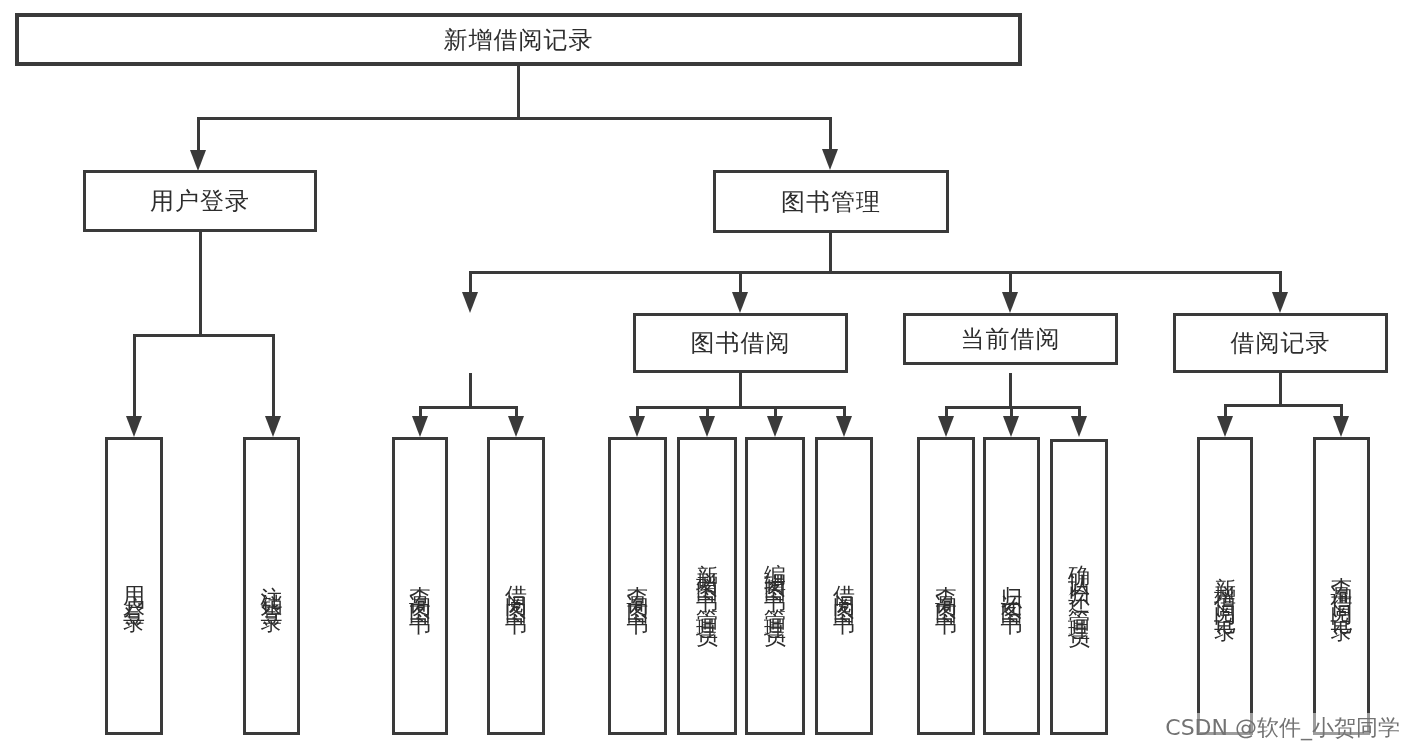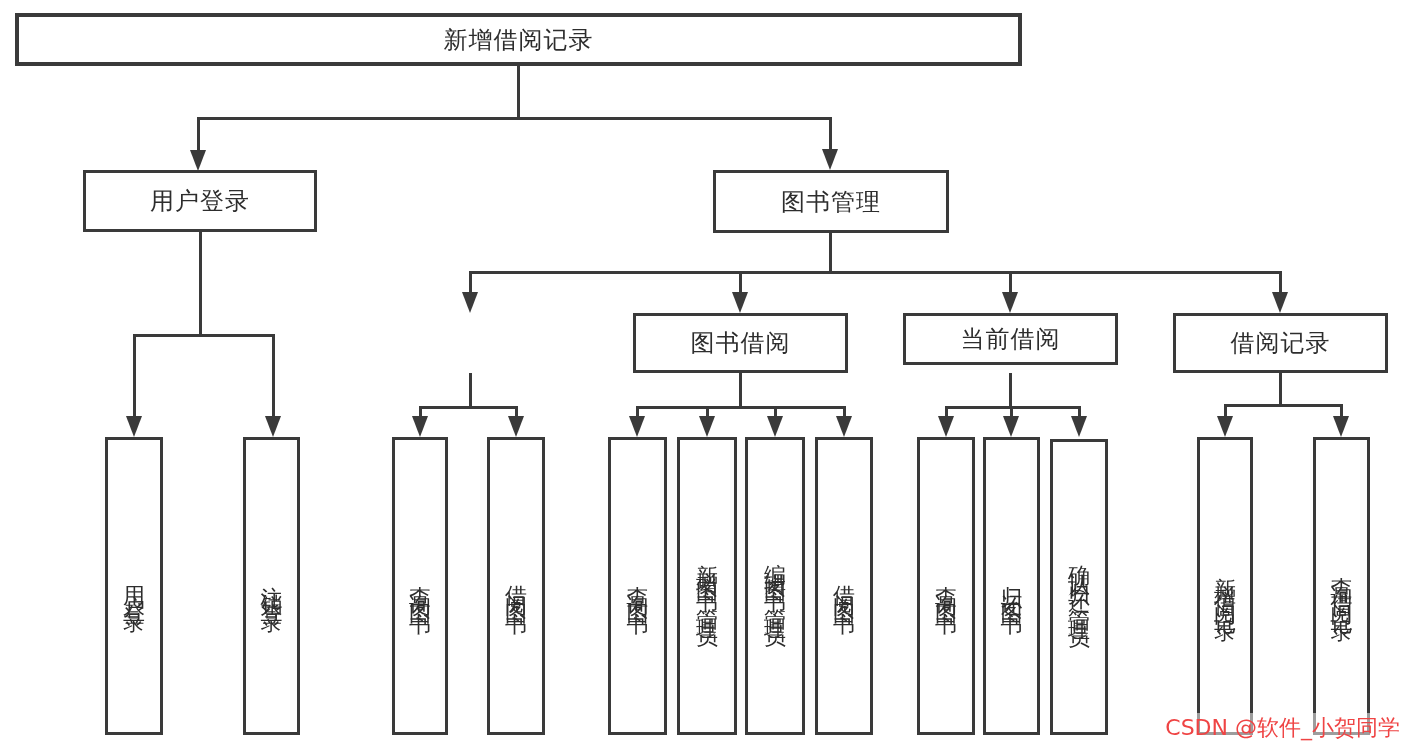--- a/index.html
+++ b/index.html
@@ -47,21 +47,21 @@
     height: 0;
     border-left: 8px solid transparent;
     border-right: 8px solid transparent;
     border-top: 21px solid #3a3a3a;
   }
   .watermark {
     position: absolute;
     top: 713px;
     right: 3px;
     font-size: 22px;
-    color: #ef4444;
+    color: #737373;
     background: rgba(255,255,255,0.5);
     padding: 0 2px;
     white-space: nowrap;
     z-index: 10;
   }
 </style>
 </head>
 <body>
 
 <div class="stage">

